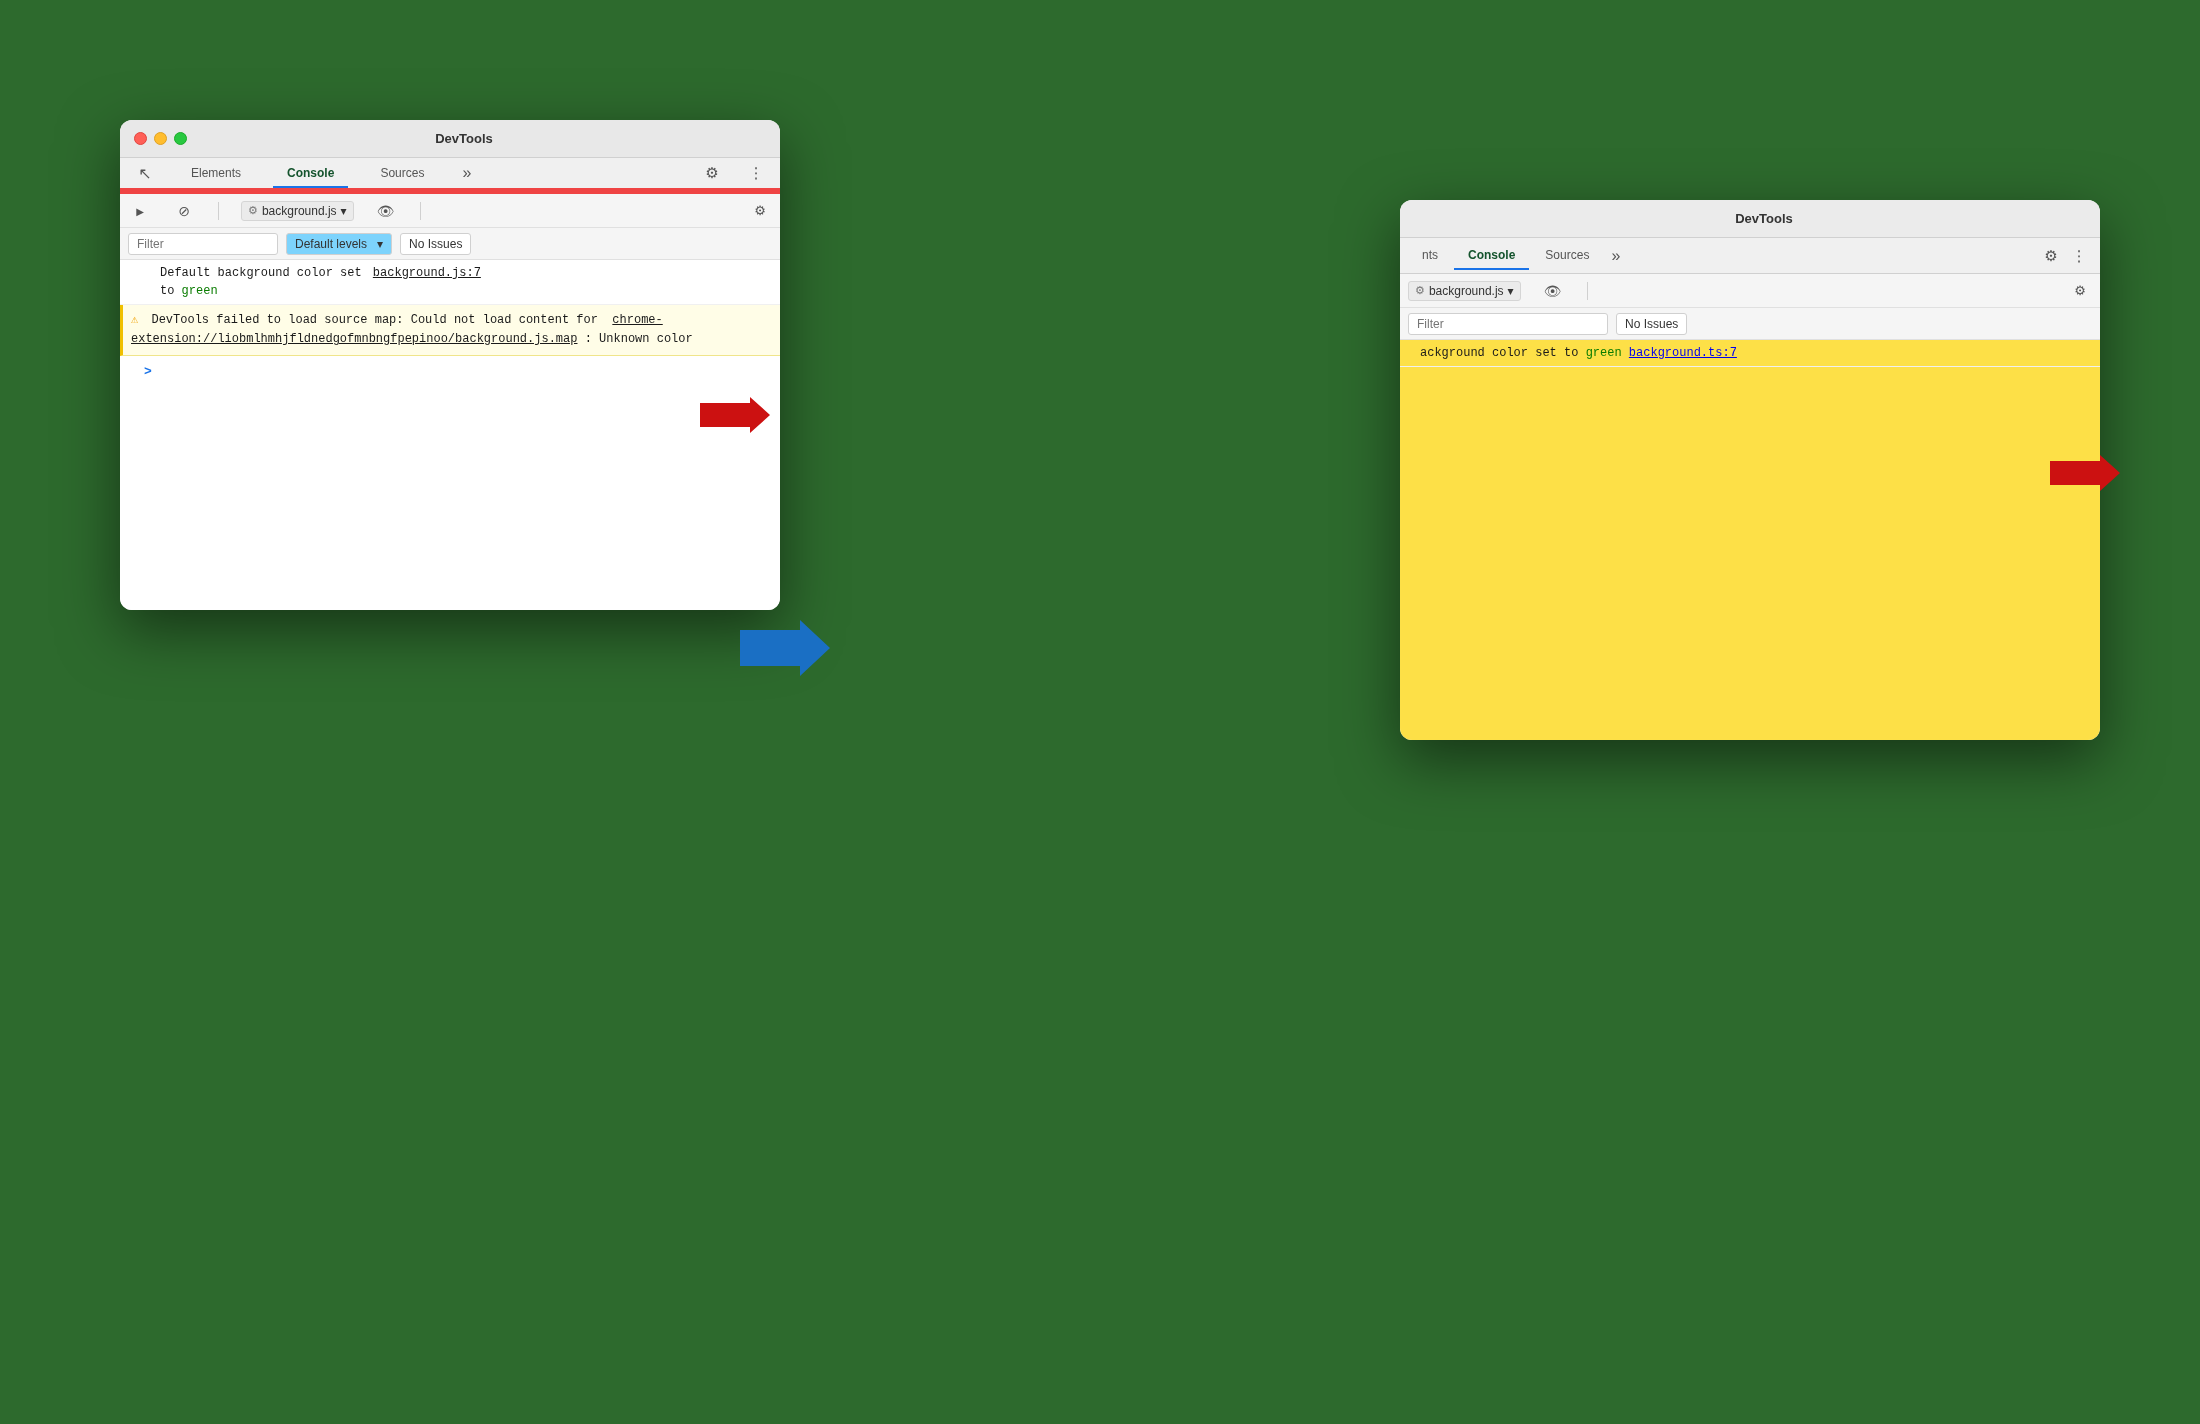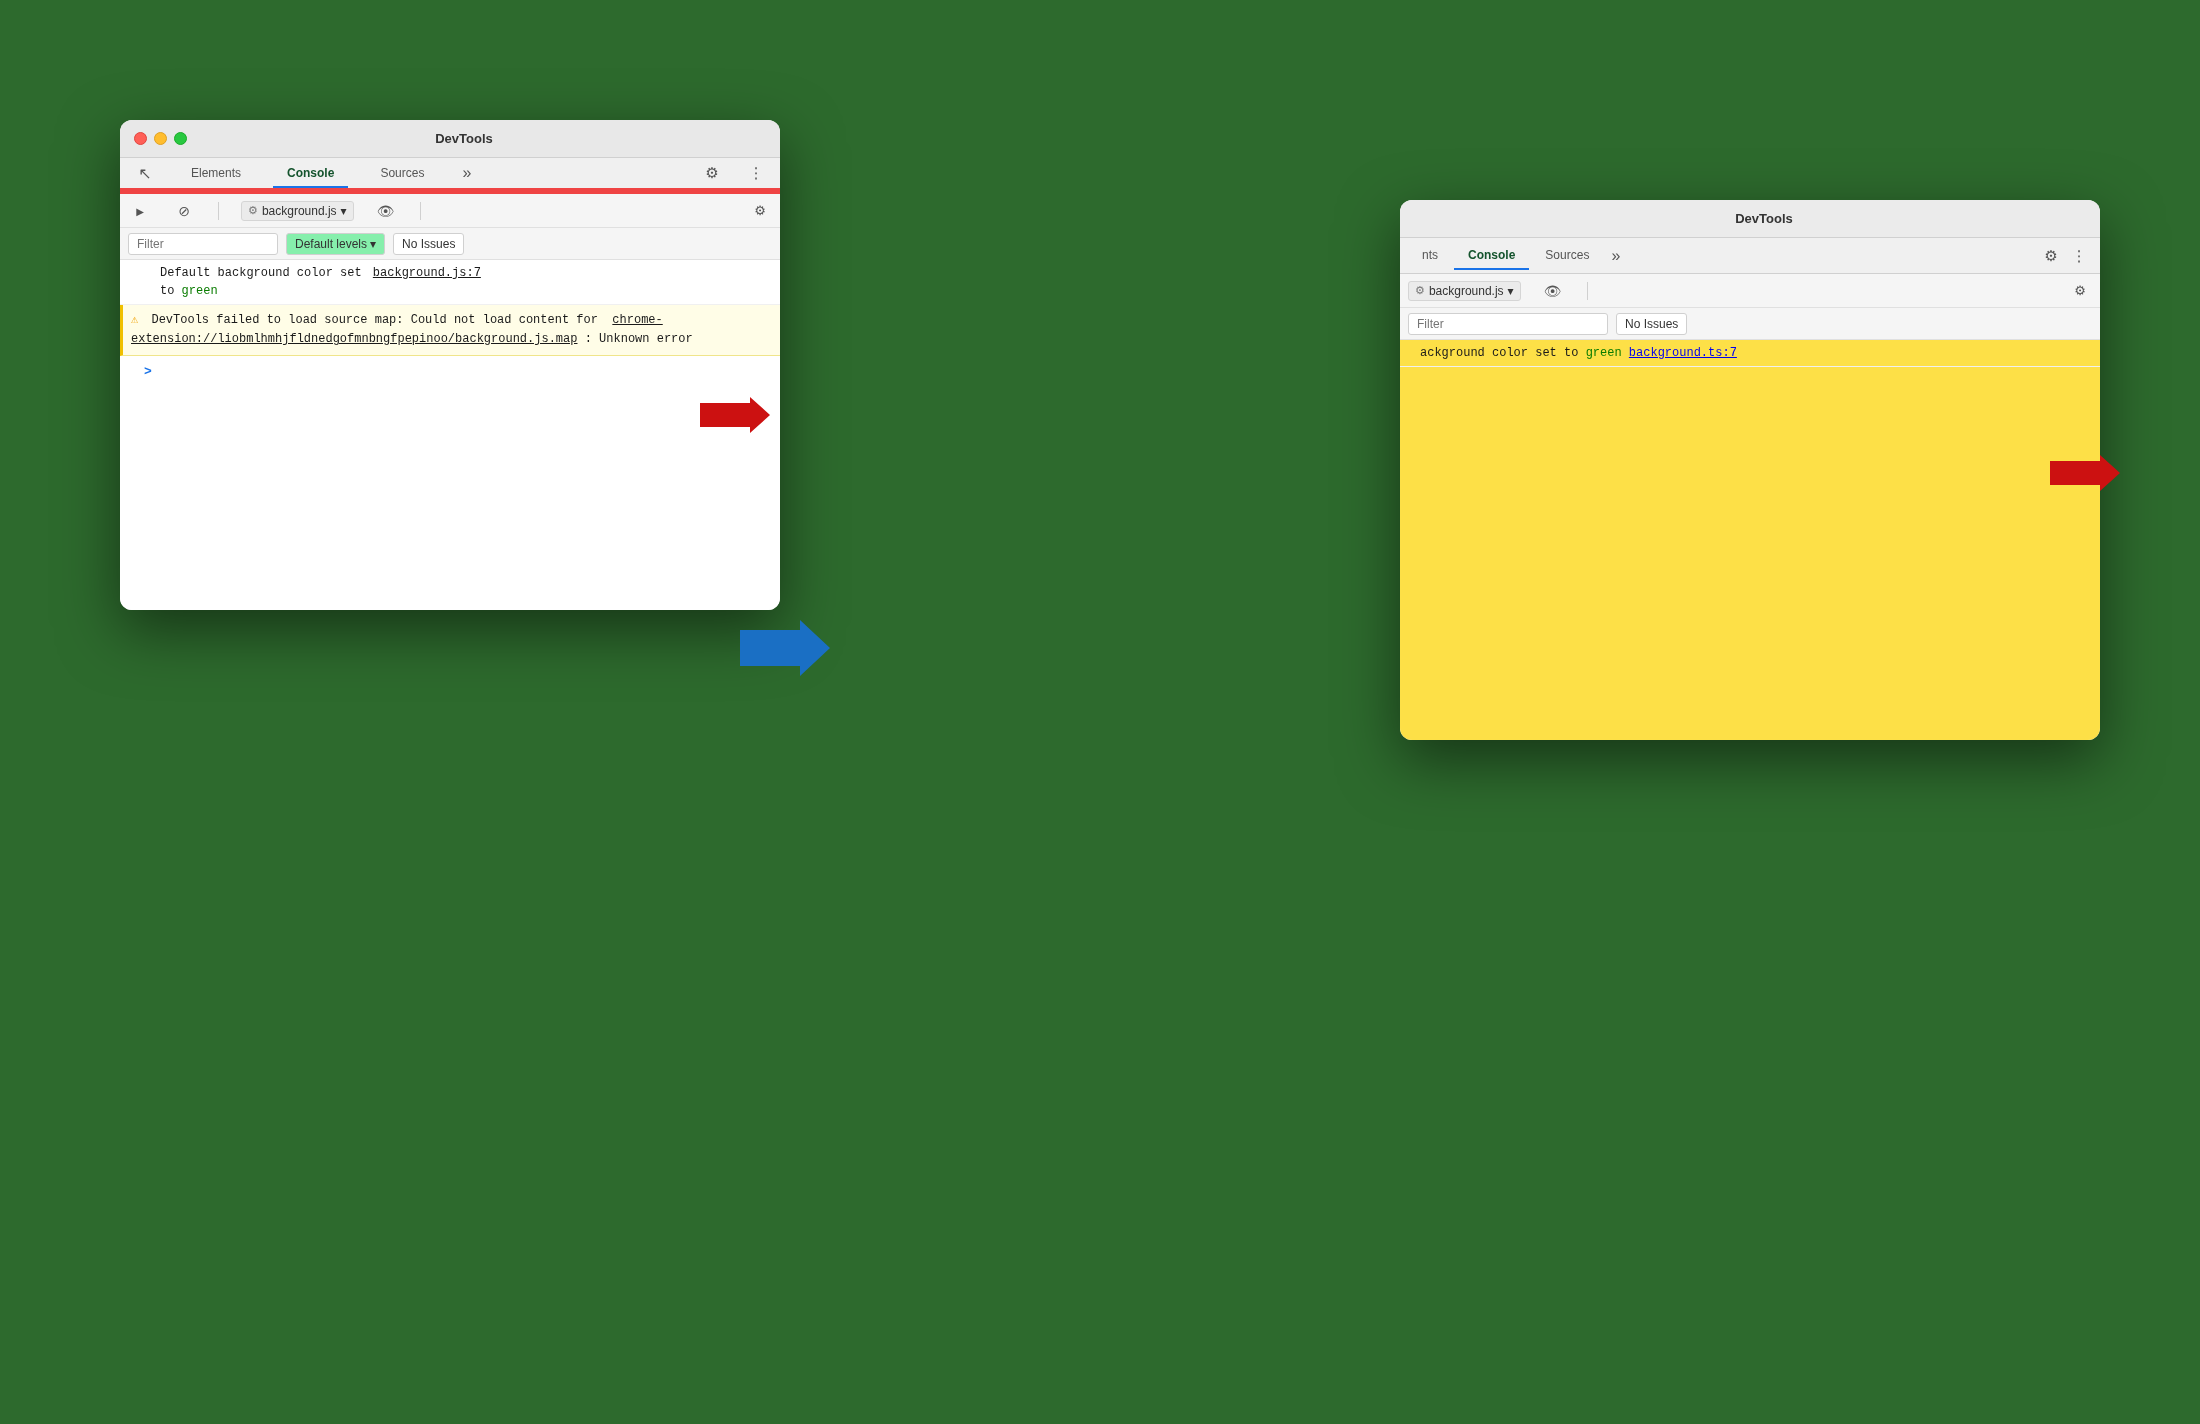--- a/index.html
+++ b/index.html
@@ -222,27 +222,27 @@
       padding: 2px 8px;
       font-size: 12px;
       color: #4c1d95;
       width: 150px;
       height: 22px;
     }
 
     .filter-levels-btn {
       display: flex;
       align-items: center;
-      gap: 3px;
+      gap: 10px;
       font-size: 12px;
       color: #333;
       padding: 2px 8px;
       border: 1px solid #d0d0d0;
       border-radius: 3px;
-      background: #86efac;
+      background: #7dd3fc;
       cursor: pointer;
       height: 22px;
     }
 
     .filter-issues-btn {
       display: flex;
       align-items: center;
       gap: 3px;
       font-size: 12px;
       color: #333;
@@ -448,21 +448,21 @@
         <div style="display:flex; align-items:center;">
           <span>to&nbsp;</span>
           <span class="log-green">green</span>
         </div>
       </div>
 
       <div class="console-warning-entry">
         <span class="warning-icon">⚠</span>
         <span>DevTools failed to load source map: Could not load content for&nbsp;</span>
         <a class="warning-link" href="#">chrome-extension://liobmlhmhjfldnedgofmnbngfpepinoo/background.js.map</a>
-        <span>: Unknown error</span>
+        <span>: Unknown color</span>
       </div>
 
       <div class="console-prompt">
         <span class="prompt-caret">&gt;</span>
       </div>
 
     </div>
 
   </div>
 

